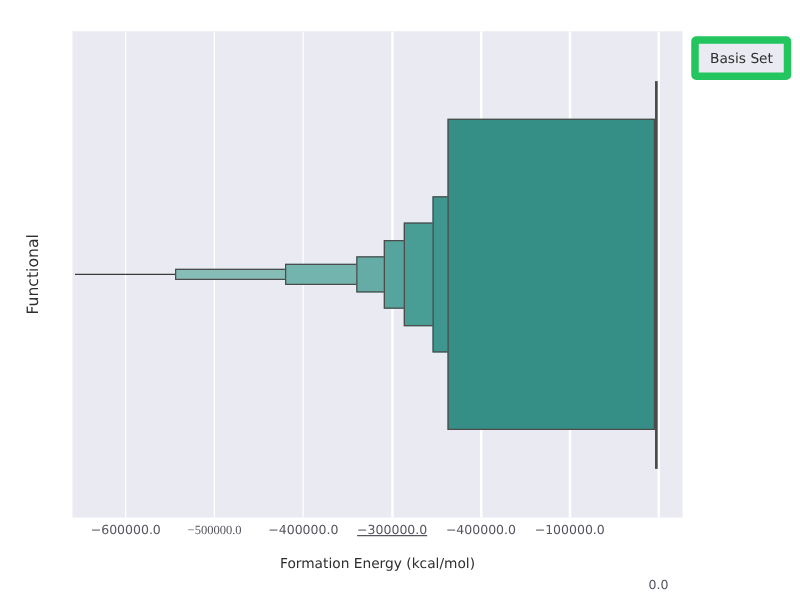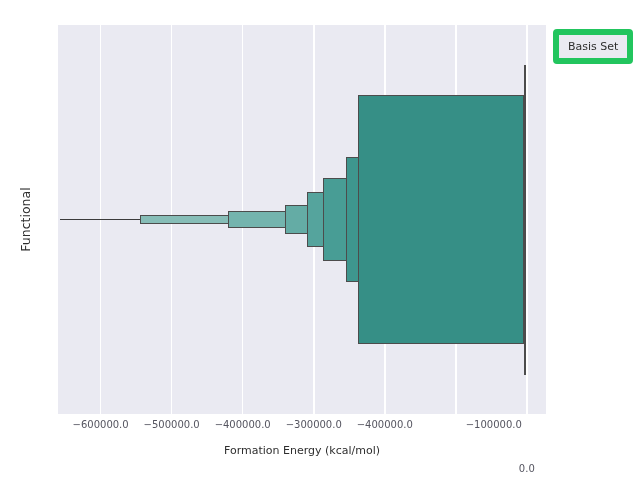--- a/index.html
+++ b/index.html
@@ -135,25 +135,25 @@
         <div class="lv-box" style="left: 248.617px; width: 214.521px; top: 167.065px; height: 54.87px; background: rgb(85, 164, 157); border-color: rgb(76, 76, 76);"></div>
         <div class="lv-box" style="left: 264.955px; width: 199.604px; top: 152.96px; height: 83.08px; background: rgb(72, 157, 149); border-color: rgb(76, 76, 76);"></div>
         <div class="lv-box" style="left: 287.686px; width: 176.873px; top: 132.19px; height: 124.62px; background: rgb(62, 150, 142); border-color: rgb(76, 76, 76);"></div>
         <div class="lv-box" style="left: 300.472px; width: 165.508px; top: 69.725px; height: 249.55px; background: rgb(54, 143, 134); border-color: rgb(76, 76, 76);"></div>
         <div class="lv-box" style="left: 465.98px; width: 1.5px; top: 39.5px; height: 310px; background: rgb(47, 134, 125); border-color: rgb(76, 76, 76);"></div>
       </div>
   </div>
 
   <div id="xticklabels">
       <div class="xtick" style="left: 100.62px;">−600000.0</div>
-      <div class="xtick" style="left: 171.654px;">−500000.0</div>
+      <div class="xtick" style="left: 171.654px; font-family: Liberation Serif, serif;">−500000.0</div>
       <div class="xtick" style="left: 242.687px;">−400000.0</div>
-      <div class="xtick" style="left: 313.721px;">−300000.0</div>
+      <div class="xtick" style="left: 313.721px; text-decoration: underline;">−300000.0</div>
       <div class="xtick" style="left: 384.754px;">−400000.0</div>
-      <div class="xtick" style="left: 455.787px; margin-left: 38px;">−100000.0</div>
+      <div class="xtick" style="left: 455.787px;">−100000.0</div>
       <div class="xtick" style="left: 526.821px; margin-top: 44px;">0.0</div>
     </div>
 
   <div id="xlabel">Formation Energy (kcal/mol)</div>
   <div id="ylabel">Functional</div>
 
   <div id="legend">
     <div id="legend-title">Basis Set</div>
 
   </div>

